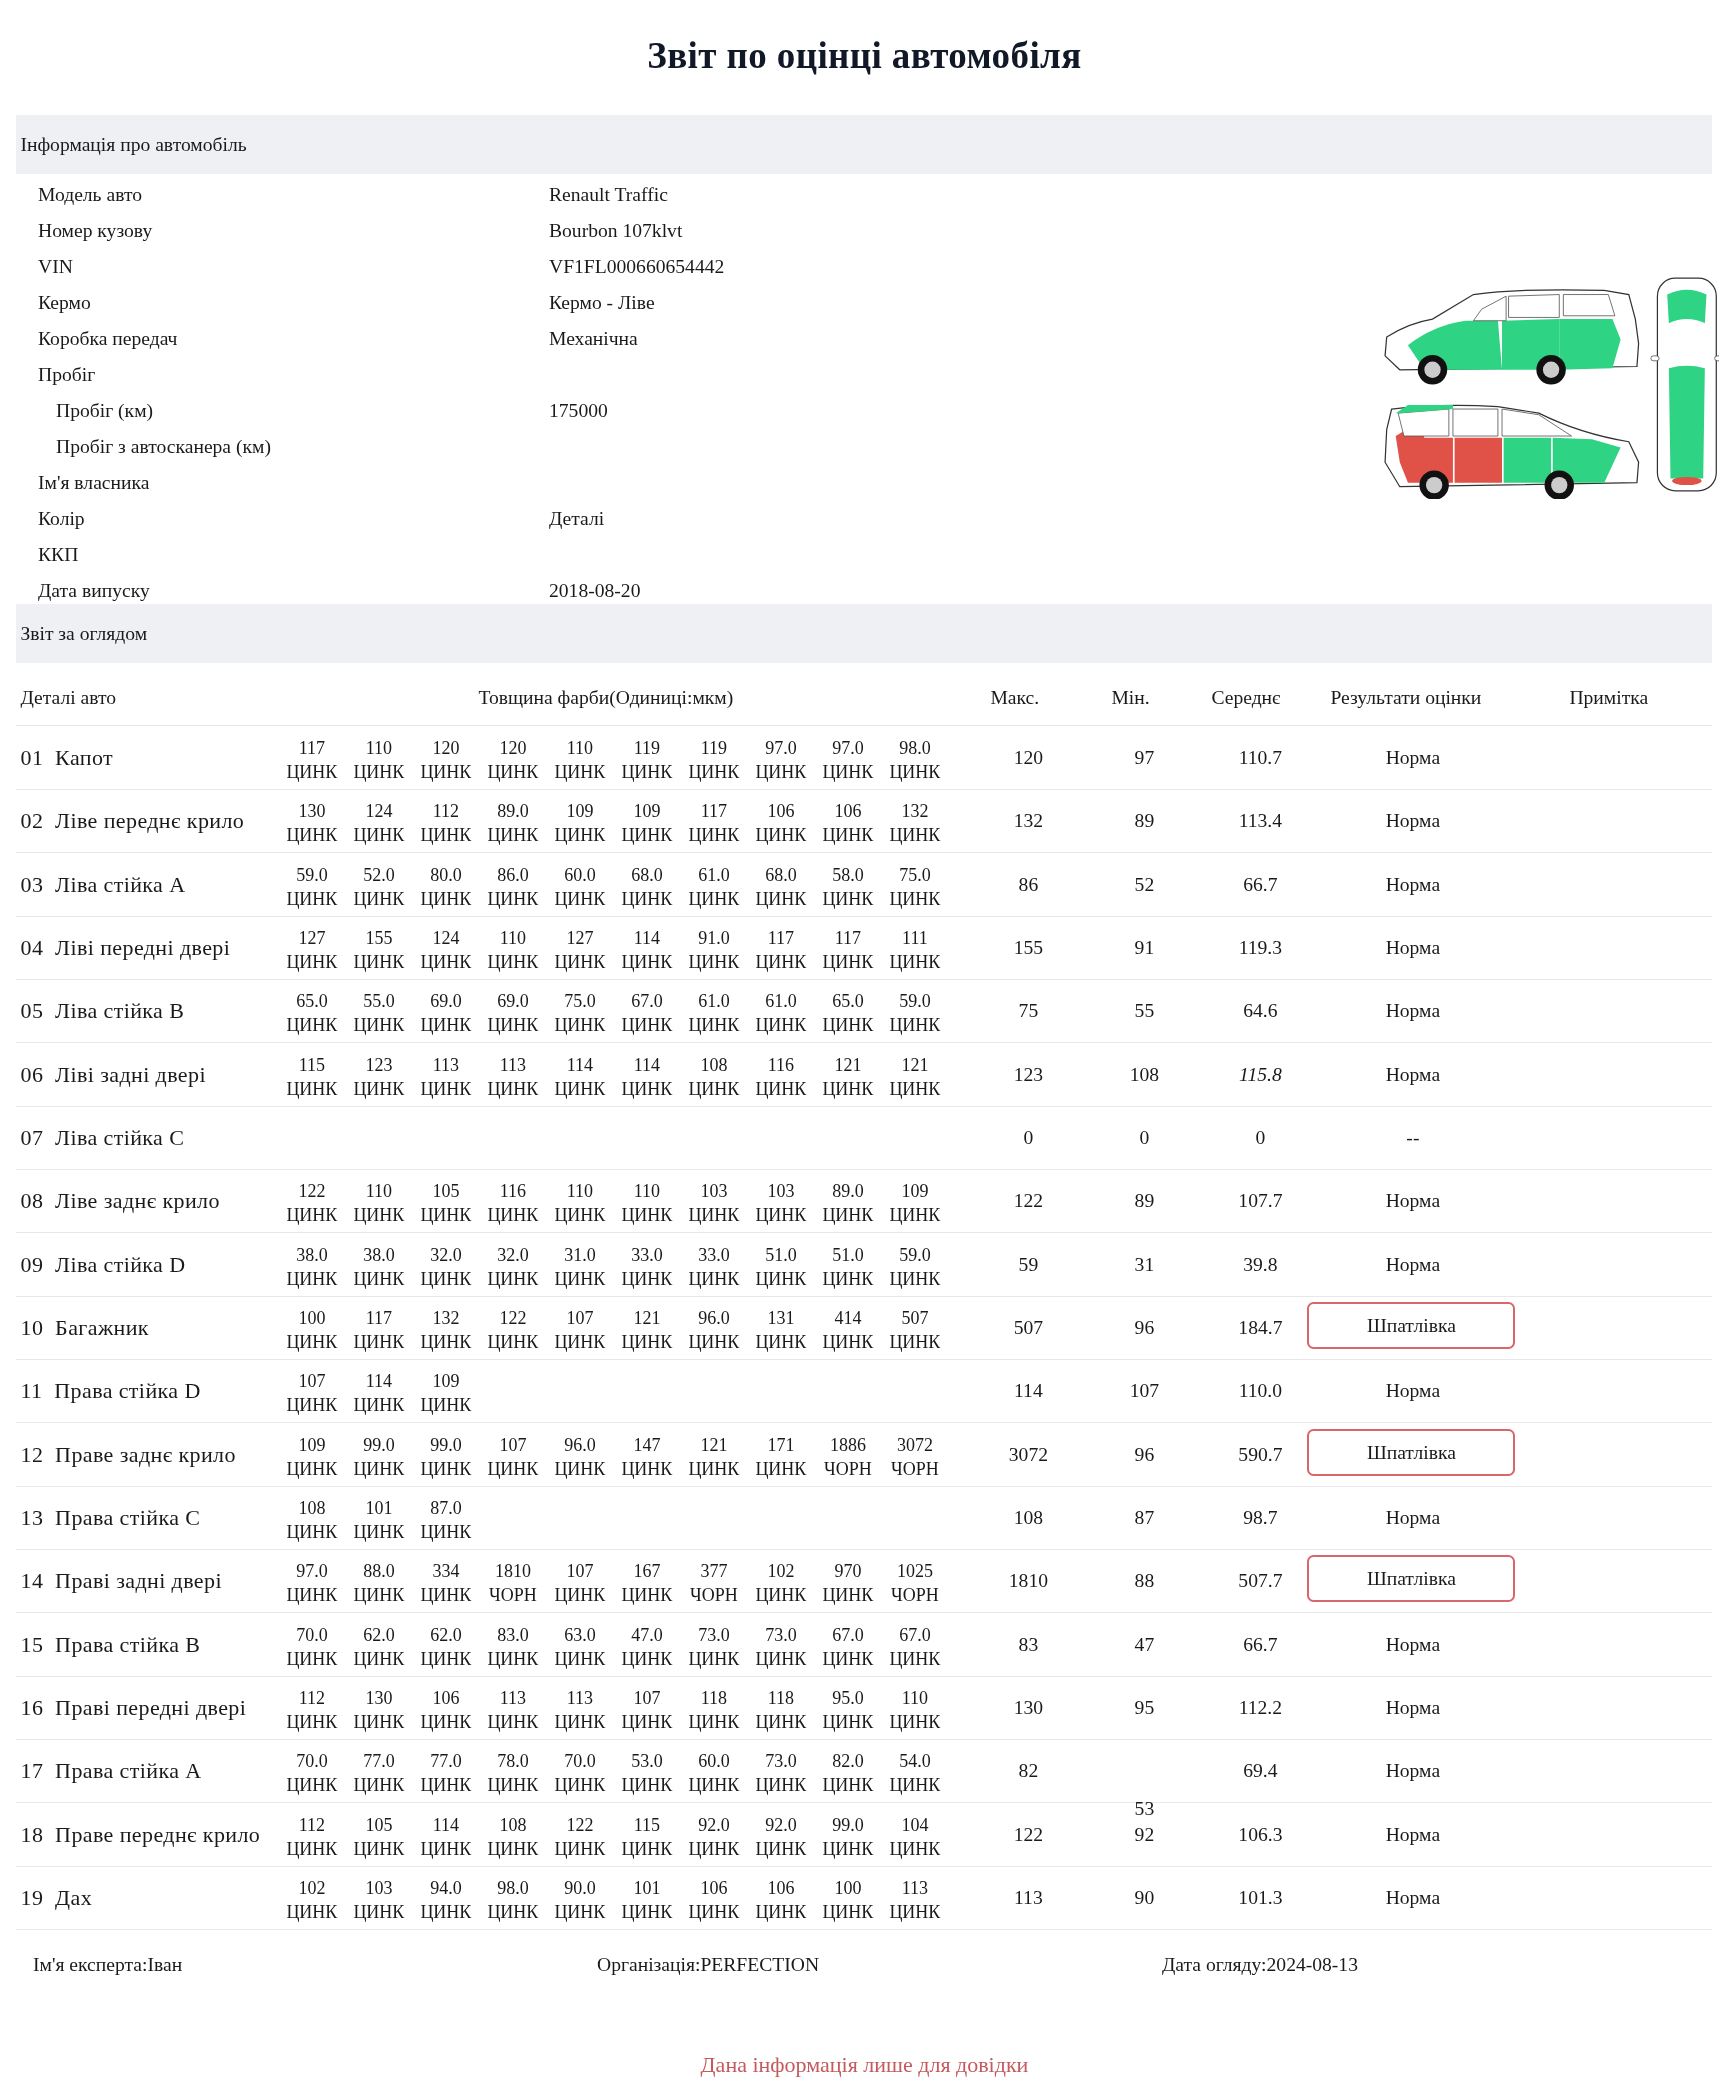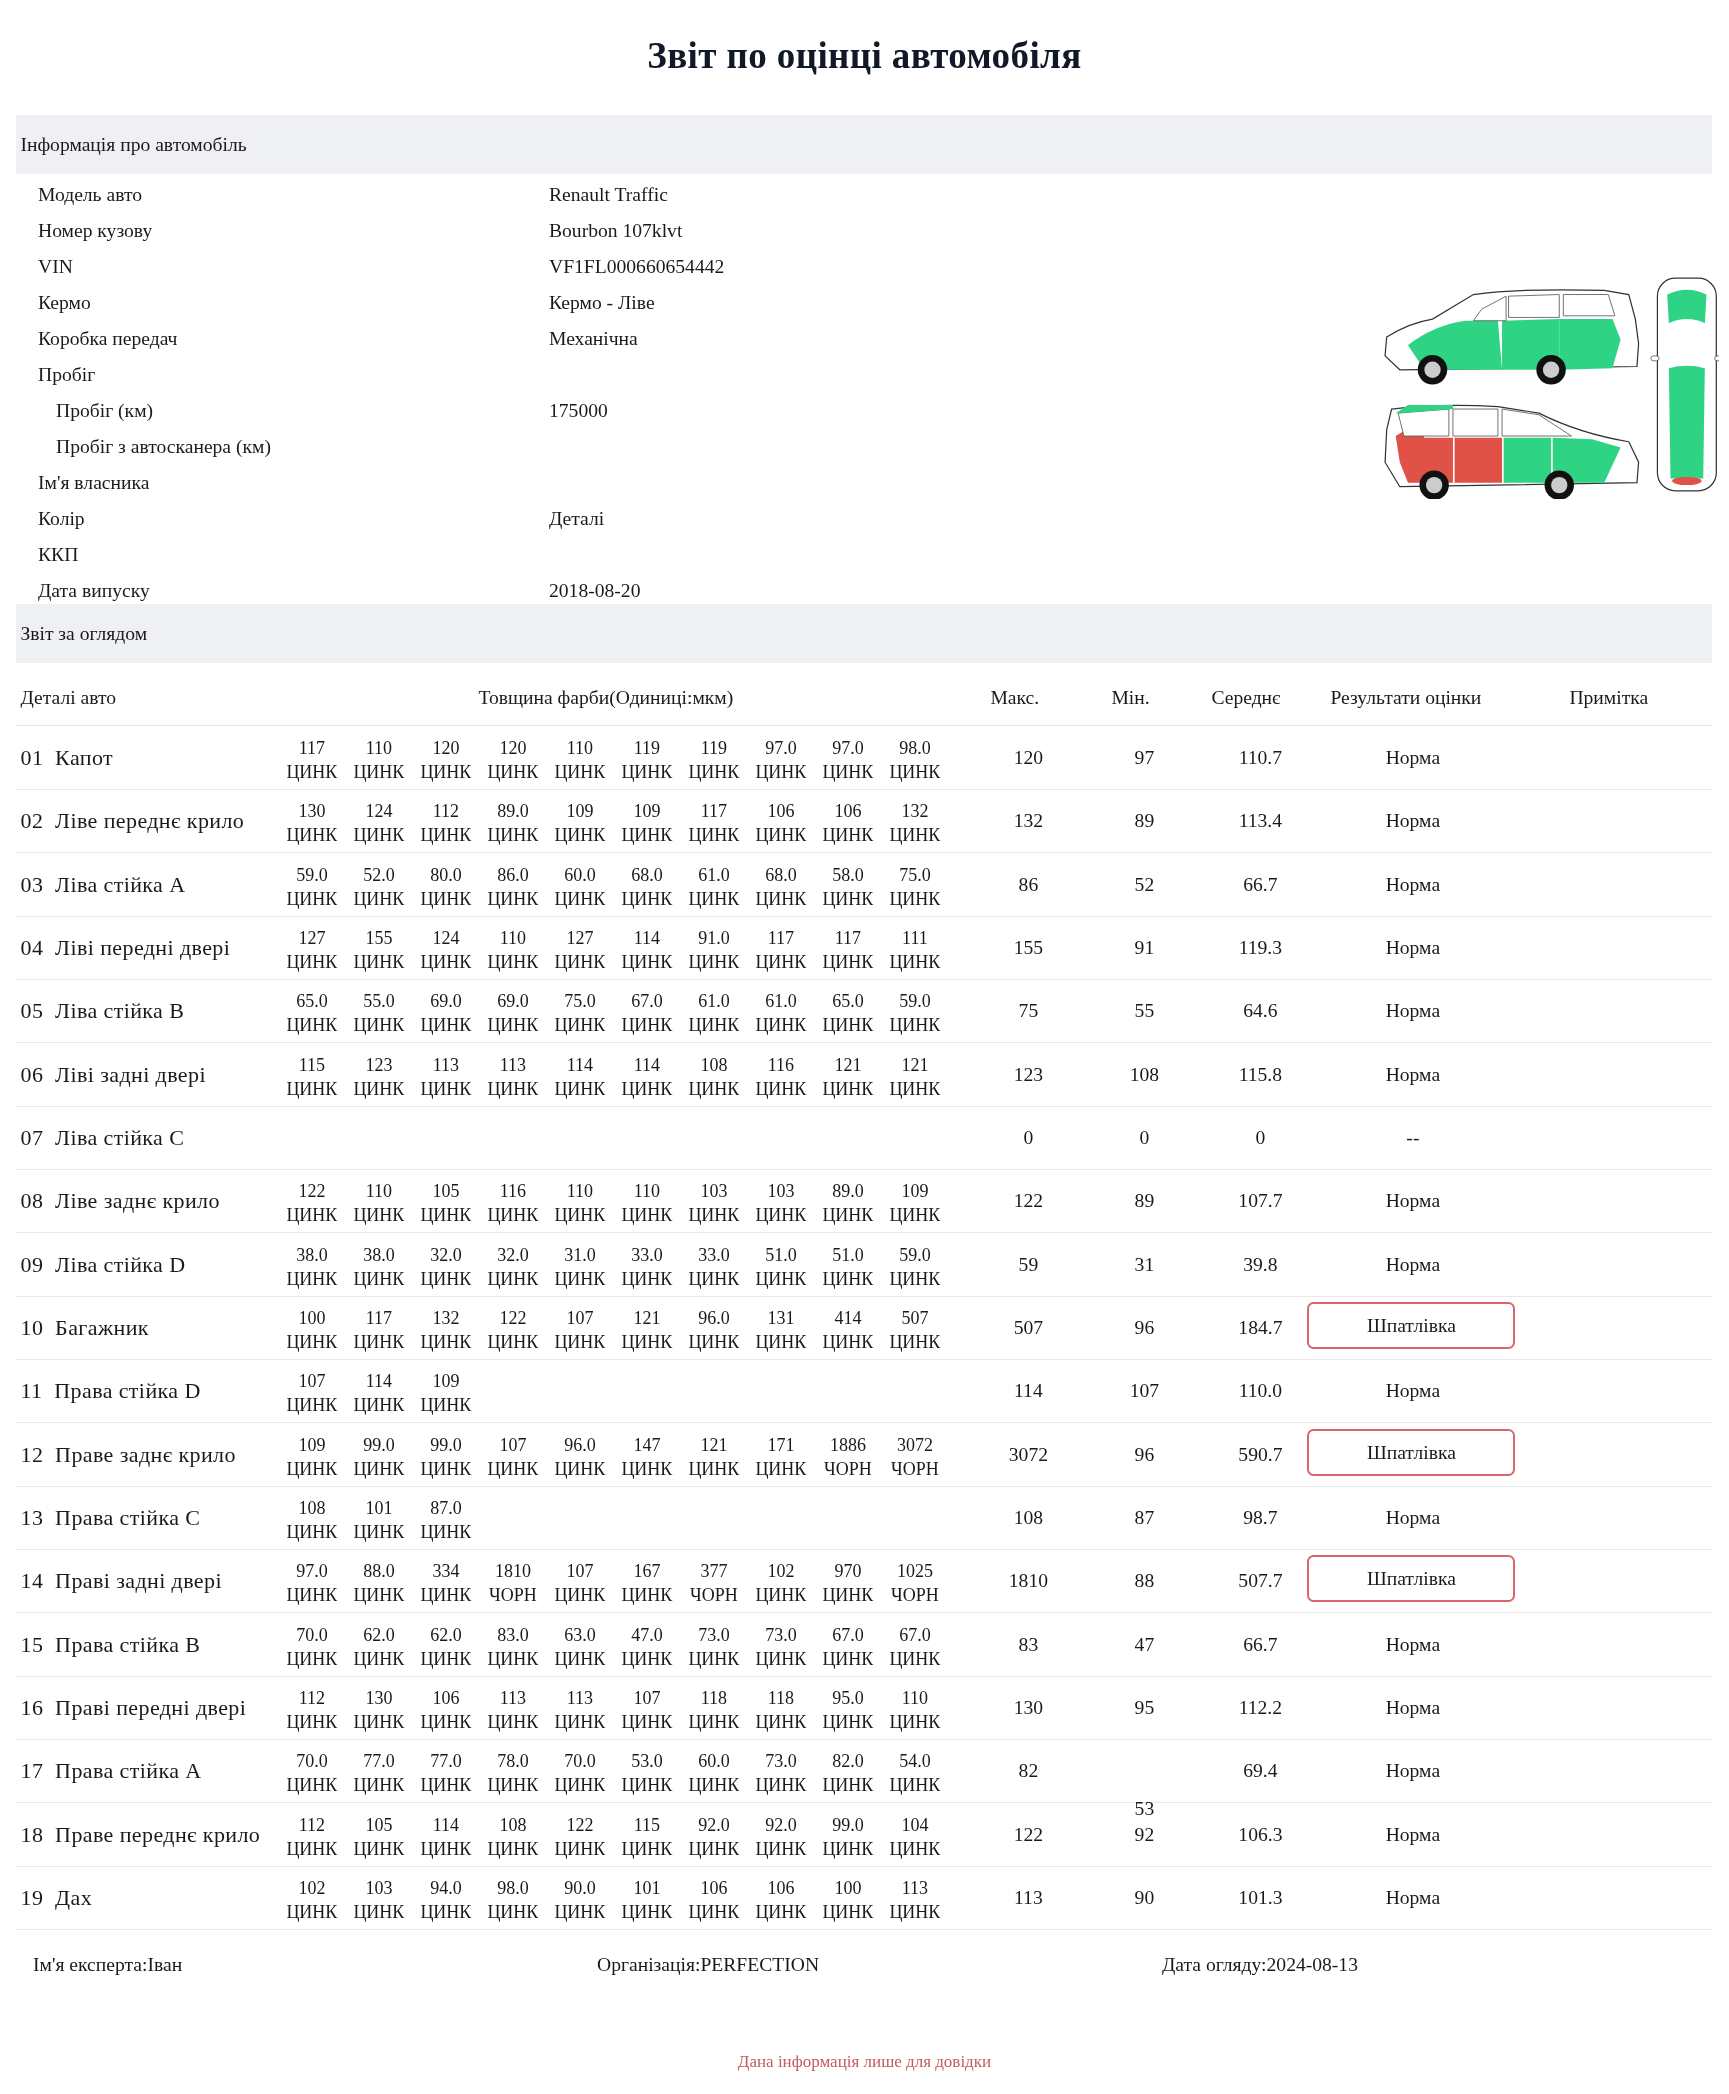--- a/index.html
+++ b/index.html
@@ -22,21 +22,21 @@
   .trow { position:absolute; left:16.4px; width:1696px; height:63px; border-bottom:1.6px solid #e8e8e8; }
   .trow .part { position:absolute; left:4.1px; top:0; line-height:63px; font-size:22px; letter-spacing:0.4px; }
   .trow .readings { position:absolute; left:262px; top:9.8px; display:flex; }
   .reading { width:67px; text-align:center; font-size:18px; line-height:24px; }
   .trow .num { position:absolute; top:0; line-height:63px; font-size:19.6px; text-align:center; width:98px; }
   .trow .res { position:absolute; left:1291px; top:0; width:211px; line-height:63px; text-align:center; font-size:19.6px; }
   .badge { position:absolute; left:1291px; top:5.7px; width:208px; height:47px; box-sizing:border-box;
            border:2.5px solid #d9666a; border-radius:6.5px; text-align:center; line-height:43px; font-size:19.6px; }
   .footer { position:absolute; top:1948px; height:33px; line-height:33px; font-size:19.6px; }
   .disclaimer { position:absolute; left:0; width:1729px; top:2052px; text-align:center;
-                font-size:17px; color:#c45a5e; }
+                font-size:22px; color:#c45a5e; }
 </style>
 </head>
 <body>
 
 <div class="title">Звіт по оцінці автомобіля</div>
 
 <div class="band" style="top:115px;">Інформація про автомобіль</div>
 <div id="info-rows">
     <div class="info-row" style="top: 178px;">
       <span class="lbl">Модель авто</span>
@@ -429,21 +429,21 @@
           <div>121</div>
           <div>ЦИНК</div>
         </div>
         <div class="reading">
           <div>121</div>
           <div>ЦИНК</div>
         </div>
       </div>
       <div class="num" style="left: 963px;">123</div>
       <div class="num" style="left: 1079px;">108</div>
-      <div class="num" style="left: 1195px;">115.8</div>
+      <div class="num" style="left: 1195px; font-style: italic;">115.8</div>
       <div class="res">Норма</div>
     </div>
     <div class="trow" style="top: 1106px;">
       <div class="part"><span>07</span><span>&nbsp;&nbsp;</span><span>Ліва стійка C</span></div>
       <div class="readings"></div>
       <div class="num" style="left: 963px;">0</div>
       <div class="num" style="left: 1079px;">0</div>
       <div class="num" style="left: 1195px;">0</div>
       <div class="res">--</div>
     </div>

